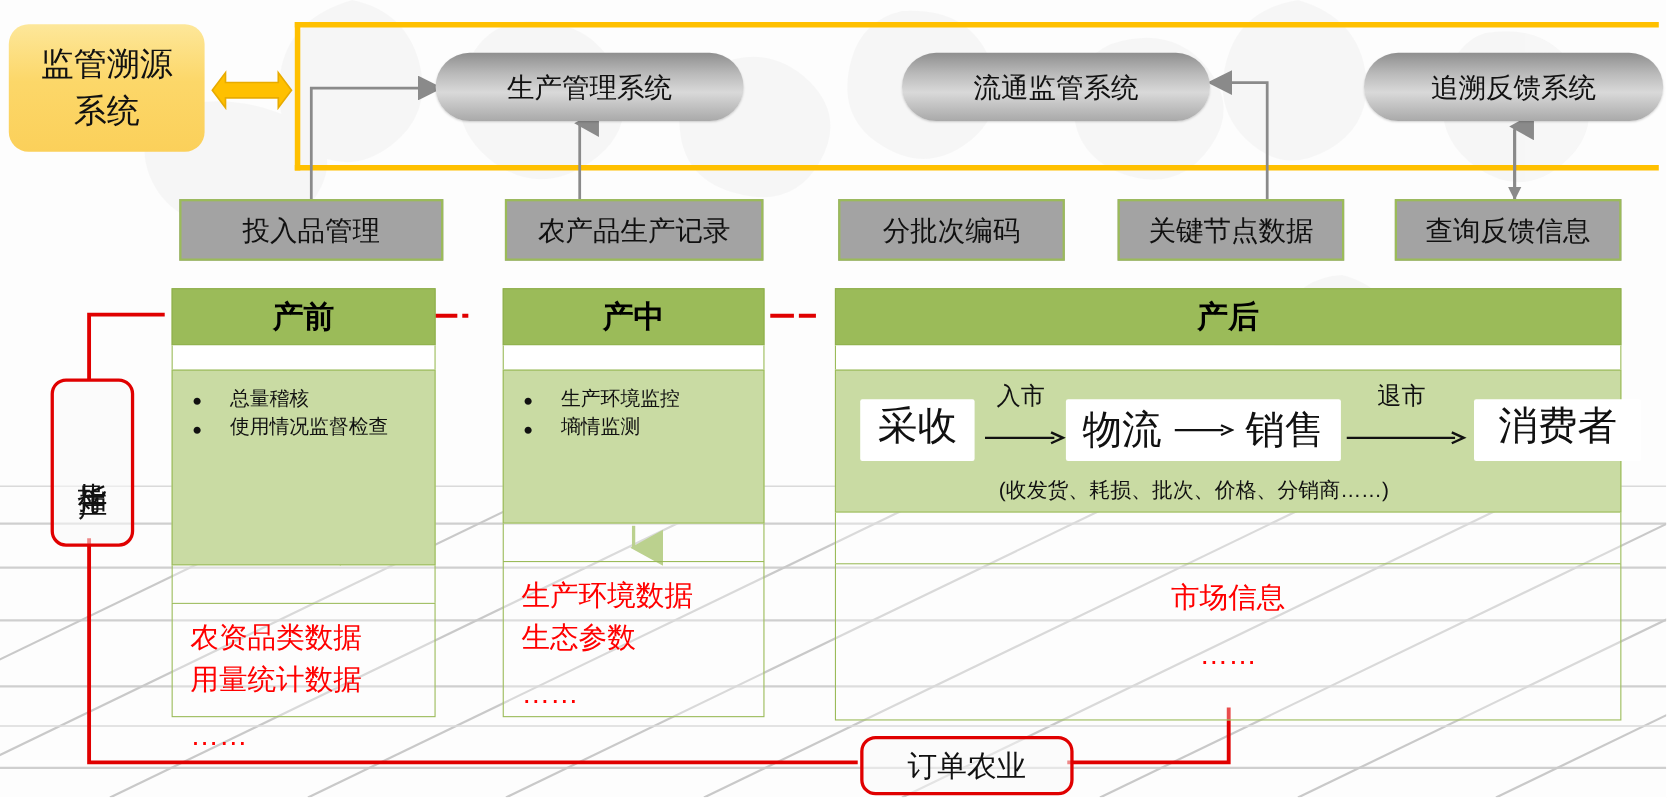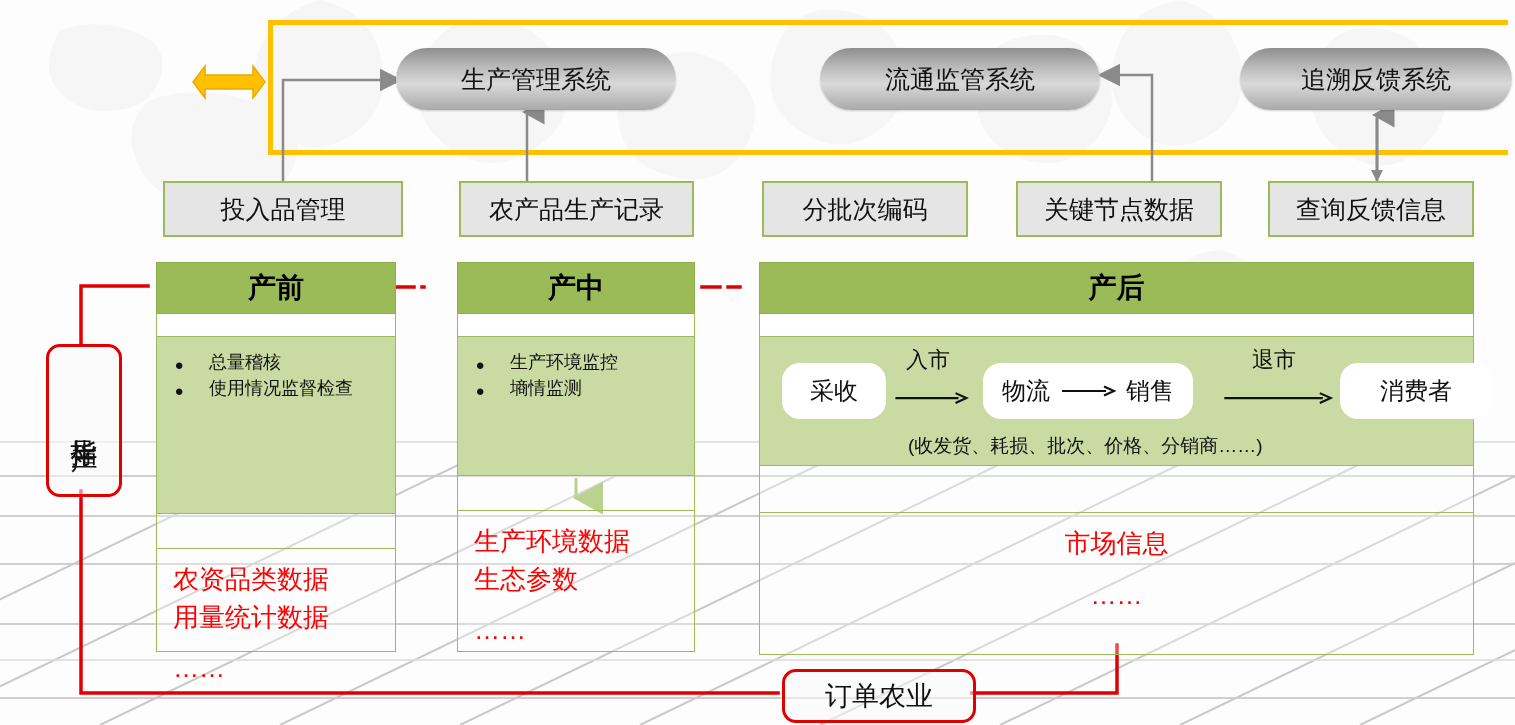--- a/index.html
+++ b/index.html
@@ -64,21 +64,21 @@
     font-size: 25px;
     color: #111;
     z-index: 5;
     box-shadow: 0 1px 2px rgba(0,0,0,.18);
   }
 
   
   .mod-box {
     position: absolute;
     height: 56px;
-    background: #e5e5e5;
+    background: #a3a3a3;
     border: 2px solid #9bbb59;
     box-sizing: border-box;
     display: flex; align-items: center; justify-content: center;
     font-size: 25px;
     color: #111;
     z-index: 5;
   }
 
   
   .stage-panel {
@@ -138,23 +138,23 @@
     position: absolute;
     left: -28px;
     top: -1px;
     font-size: 24px;
   }
 
   
   .flow-card {
     position: absolute;
     background: #ffffff;
-    border-radius: 18px;
-    display: flex; align-items: center; justify-content: center;
-    font-size: 24px;
+    border-radius: 2px;
+    display: flex; justify-content: center;
+    font-size: 36px;
     color: #111;
     height: 56px;
     z-index: 3;
   }
   .flow-label {
     position: absolute;
     font-size: 22px;
     color: #111;
     z-index: 3;
   }
@@ -234,20 +234,24 @@
       <line x1="1360" y1="725" x2="1950" y2="440"></line>
     </g>
     <g stroke="#dadada" stroke-width="1.5" fill="none">
       <line x1="0" y1="442" x2="1515" y2="442"></line>
       <line x1="0" y1="660" x2="1515" y2="660"></line>
     </g>
   </svg>
 
   <div id="orange-frame" class="layer"></div>
 
+  <div id="reg-box" class="layer">
+    <span>监管溯源</span>
+    <span>系统</span>
+  </div>
 
   <svg class="svg-layer svg-top" viewBox="0 0 1515 725">
     <defs>
       <marker id="grayArrowUp" markerWidth="10" markerHeight="10" refX="5" refY="2" orient="auto">
         <path d="M0,9 L5,0 L10,9 Z" fill="#8a8a8a"></path>
       </marker>
       <marker id="grayArrowEnd" markerWidth="9" markerHeight="9" refX="8" refY="4.5" orient="auto">
         <path d="M0,0 L9,4.5 L0,9 Z" fill="#8a8a8a"></path>
       </marker>
       <marker id="greenArrowDown" markerWidth="11" markerHeight="10" refX="5.5" refY="9" orient="auto">
@@ -365,21 +369,21 @@
     <div class="panel-head">产后</div>
     <div class="panel-gap"></div>
     <div class="panel-body" style="height:130px; position:relative;">
 
       <div class="flow-card" style="left:22px; top:26px; width:104px;">
         <span>采收</span>
       </div>
 
       <div class="flow-label" style="left:146px; top:8px;">入市</div>
 
-      <div class="flow-card" style="left:223px; top:26px; width:210px;">
+      <div class="flow-card" style="left:209px; top:26px; width:250px;">
         <span class="flow-inner-pair">
           <span>物流</span>
           <svg width="56" height="14" viewBox="0 0 56 14">
             <line x1="2" y1="7" x2="46" y2="7" stroke="#111" stroke-width="2"></line>
             <path d="M44,2.5 L54,7 L44,11.5" fill="none" stroke="#111" stroke-width="2"></path>
           </svg>
           <span>销售</span>
         </span>
       </div>
 

